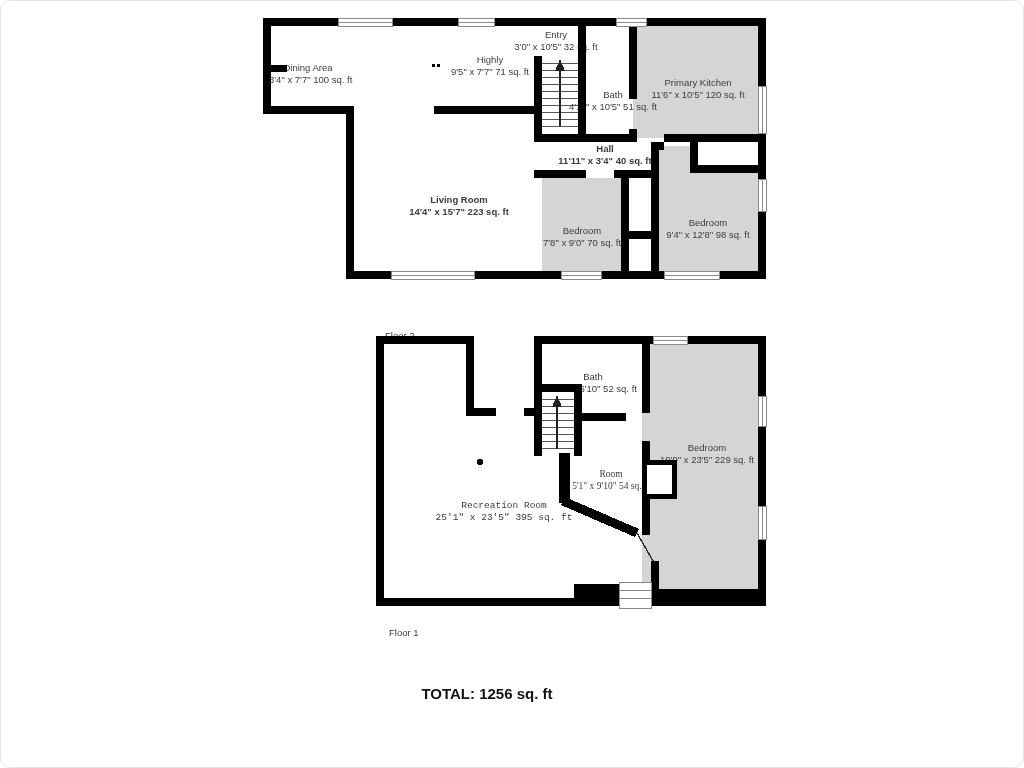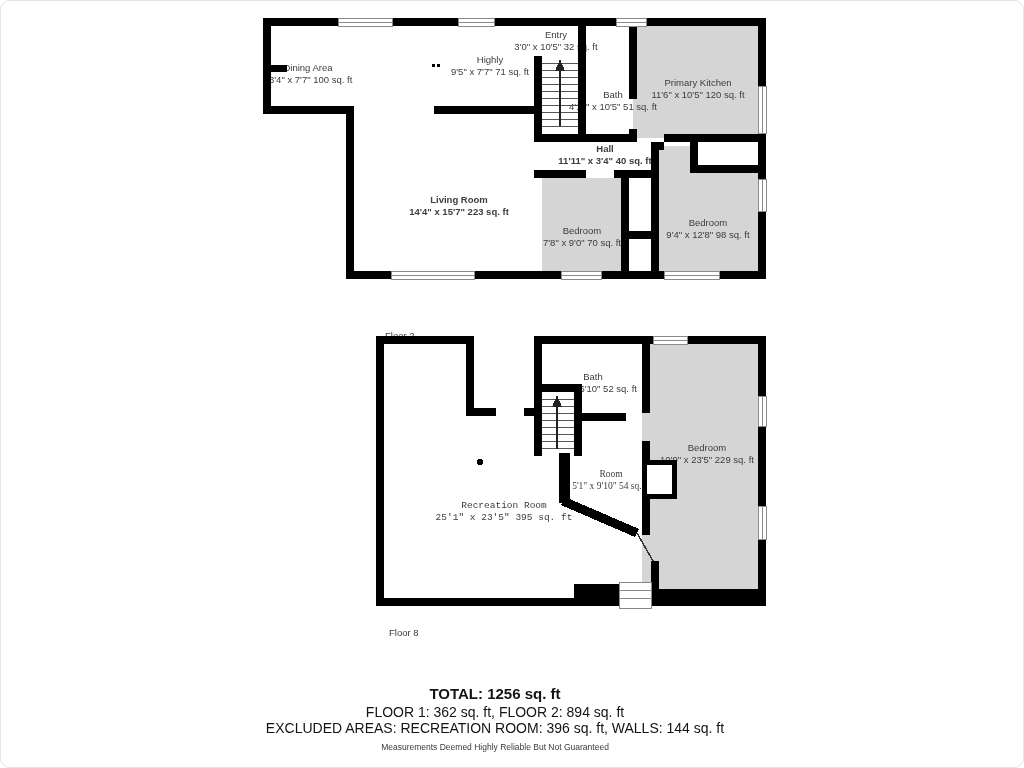--- a/index.html
+++ b/index.html
@@ -11,21 +11,21 @@
   svg.layer{position:absolute;left:0;top:0;}
   .fills{z-index:1;}
   .walls{z-index:3;}
   .room-label{
     position:absolute;transform:translate(-50%,-50%);text-align:center;
     color:#3c3c3c;font-size:9.5px;line-height:11.5px;white-space:nowrap;z-index:2;
   }
   .room-label .rname{display:block;}
   .room-label .rdims{display:block;}
   .floor-tag{position:absolute;font-size:9.5px;color:#3c3c3c;z-index:2;}
-  .summary-line{position:absolute;left:16px;width:956px;text-align:center;color:#141414;z-index:2;}
+  .summary-line{position:absolute;left:8px;width:956px;text-align:center;color:#141414;z-index:2;}
   .sum-total{top:684px;font-size:15px;font-weight:bold;}
   .sum-floors{top:703px;font-size:14px;}
   .sum-excluded{top:719px;font-size:14px;}
   .sum-disclaimer{top:741px;font-size:8.5px;color:#3a3a3a;}
 </style>
 </head>
 <body>
 
 <div class="canvas">
 
@@ -89,21 +89,21 @@
   <div class="room-label" style="left:610px;top:479px;font-family:Liberation Serif, serif;">
     <span class="rname">Room</span>
     <span class="rdims">5'1" x 9'10" 54 sq. ft</span>
   </div>
   <div class="room-label" style="left:503px;top:510px;font-family:Liberation Mono, monospace;">
     <span class="rname">Recreation Room</span>
     <span class="rdims">25'1" x 23'5" 395 sq. ft</span>
   </div>
 
   <div class="floor-tag" style="left:384px;top:309px;margin-top:20px;">Floor 2</div>
-  <div class="floor-tag" style="left:388px;top:626px;">Floor 8</div>
+  <div class="floor-tag" style="left:388px;top:626px;">Floor 1</div>
 
   <svg class="layer walls" width="1024" height="768" shape-rendering="crispEdges">
 
     <g fill="#000000">
 
       <rect x="262" y="17" width="75" height="8"></rect>
       <rect x="391" y="17" width="66" height="8"></rect>
       <rect x="493" y="17" width="122" height="8"></rect>
       <rect x="645" y="17" width="120" height="8"></rect>
 
@@ -242,17 +242,14 @@
     </g>
     <g>
       <line x1="556" y1="448" x2="556" y2="404" stroke="#222222" stroke-width="1.3"></line>
       <polygon points="551,406 561,406 556,394" fill="#222222"></polygon>
     </g>
 
     <circle cx="479" cy="461" r="3.2" fill="#000000"></circle>
   </svg>
 
   <div class="summary-line sum-total">TOTAL: 1256 sq. ft</div>
-  <div class="summary-line sum-floors">FLOOR 1: 362 sq. ft, FLOOR 2: 894 sq. ft</div>
-  <div class="summary-line sum-excluded">EXCLUDED AREAS: RECREATION ROOM: 396 sq. ft, WALLS: 144 sq. ft</div>
-  <div class="summary-line sum-disclaimer">Measurements Deemed Highly Reliable But Not Guaranteed</div>
 
 </div>
 
 </body></html>

